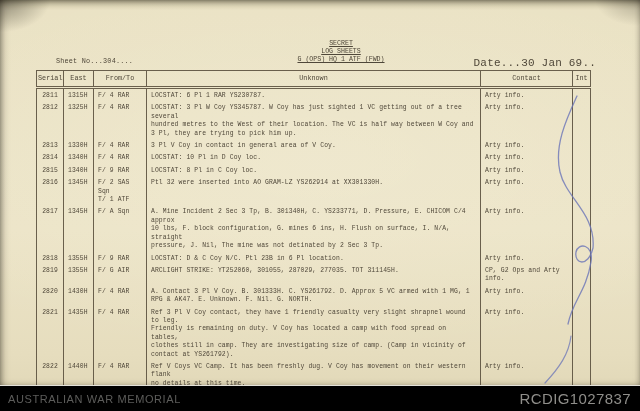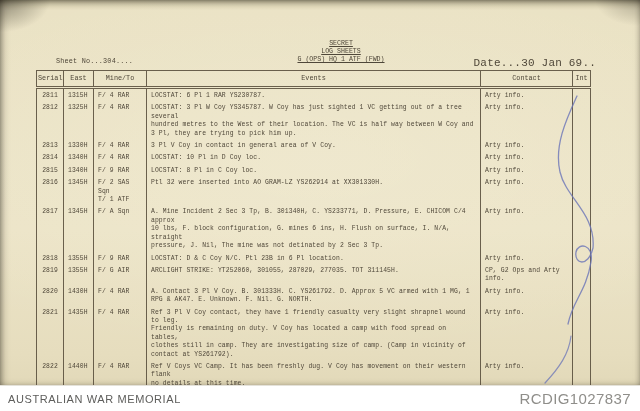--- a/index.html
+++ b/index.html
@@ -72,21 +72,21 @@
     letter-spacing:.1px;
   }
   td.c-serial{text-align:center;padding-left:1px;padding-right:1px;}
   td.c-time{text-align:left;padding-left:4px;}
   td.c-int{padding:0;}
   
   svg.pen{position:absolute;left:0;top:0;pointer-events:none;}
   
   .footer-bar{
     position:absolute;left:0;top:385px;width:640px;height:26px;
-    background:#ffffff;border-top:1px solid #e4e2da;
+    background:#000000;border-top:1px solid #e4e2da;
     display:flex;justify-content:space-between;align-items:center;
     padding:0 9px 0 8px;
     font-family:"Liberation Sans","DejaVu Sans",sans-serif;
   }
   .footer-left{font-size:11px;color:#5d5d5b;letter-spacing:.6px;}
   .footer-right{font-size:15px;color:#8f8e8a;letter-spacing:.4px;}
 </style>
 </head>
 <body>
 
@@ -109,22 +109,22 @@
           <col class="c2">
           <col class="c3">
           <col class="c4">
           <col class="c5">
           <col class="c6">
       </colgroup>
       <thead>
         <tr>
           <th>Serial</th>
           <th>East</th>
-          <th>Mine/To</th>
-          <th>Events</th>
+          <th>From/To</th>
+          <th>Unknown</th>
           <th>Contact</th>
           <th>Int</th>
         </tr>
       </thead>
       <tbody>
           <tr>
             <td class="c-serial">2811</td>
             <td class="c-time">1315H</td>
             <td class="c-fromto">F/ 4 RAR</td>
             <td class="c-events">LOCSTAT: 6 Pl 1 RAR YS230787.</td>

